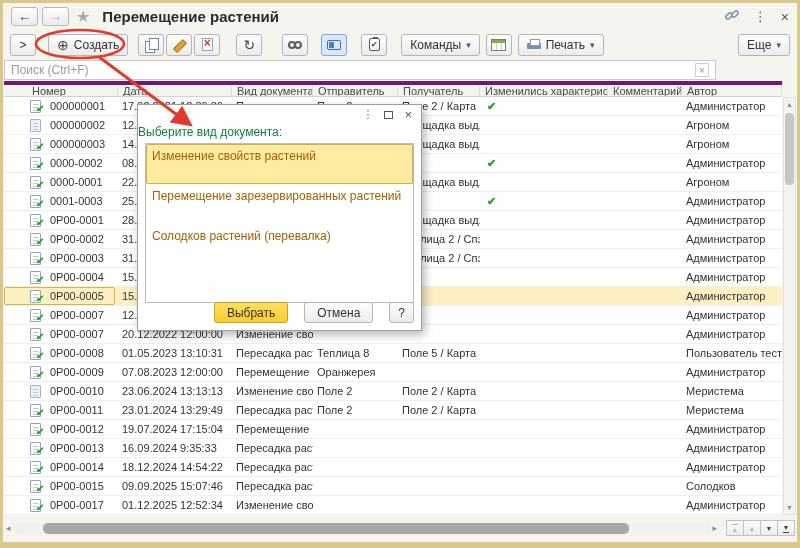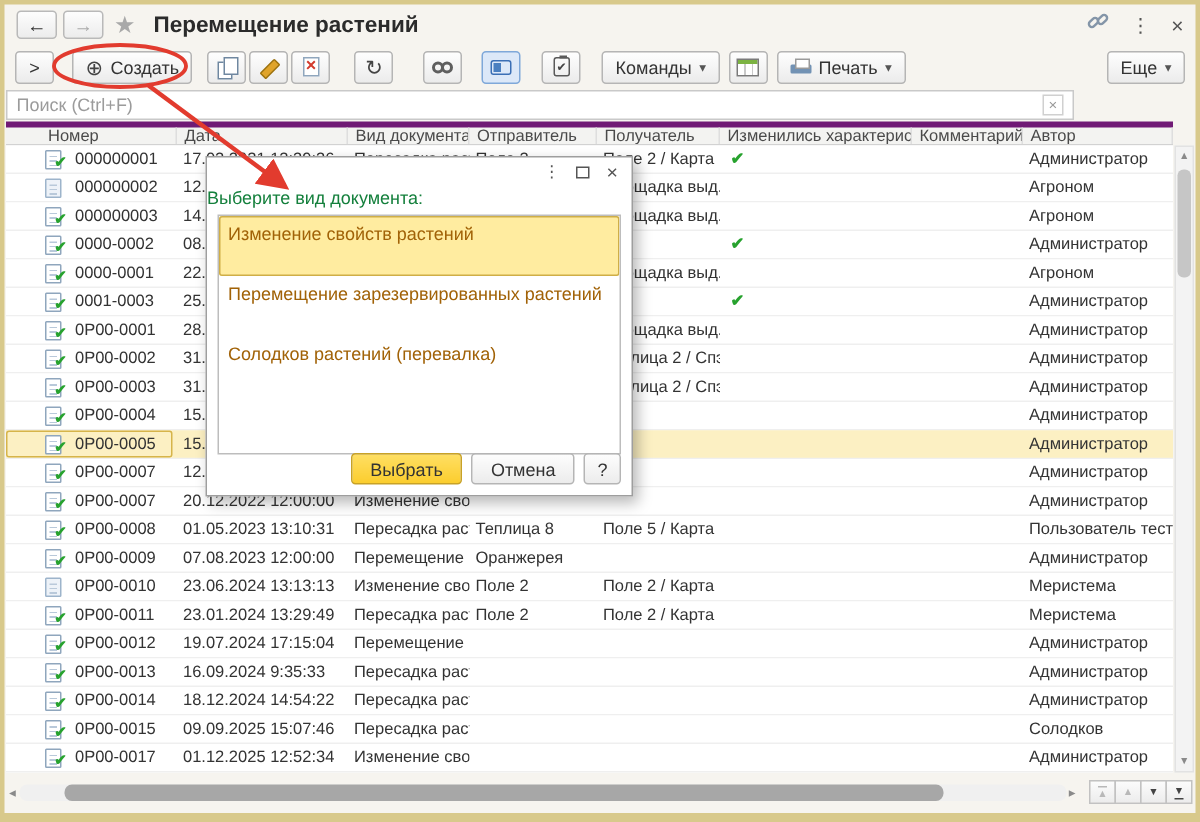--- a/index.html
+++ b/index.html
@@ -88,21 +88,21 @@
 
 .dialog{position:absolute;left:134px;top:101px;width:285px;height:227px;background:#fff;border:1px solid #9e9e9e;box-shadow:3px 4px 9px rgba(0,0,0,.28);z-index:50}
 .dlg-titlebar{height:19px;display:flex;justify-content:flex-end;align-items:center;gap:11px;padding:0 9px;color:#555}
 .dlg-dots{font-size:11px}
 .dlg-max{width:9px;height:8px;border:1px solid #555}
 .dlg-close{font-size:13px}
 .dlg-label{font-size:12px;color:#15803d;padding:1px 0 0 0}
 .dlg-list{position:absolute;left:7px;right:7px;top:38px;height:160px;border:1px solid #bdbdbd;background:#fff;font-size:12px;overflow:hidden}
 .opt{height:40px;line-height:25px;padding-left:6px;color:#a16207;white-space:nowrap}
 .opt.optsel{background:#ffeca0;box-shadow:inset 0 0 0 1px #cfae47;border-radius:2px}
-.dlg-btns{position:absolute;right:7px;bottom:7px;display:flex;gap:6px}
+.dlg-btns{position:absolute;right:7px;bottom:7px;display:flex;gap:16px}
 .dbtn{height:21px;border:1px solid #b5b5b5;border-radius:3px;background:linear-gradient(#fdfdfd,#ececec);font-size:12px;color:#333;display:flex;align-items:center;justify-content:center;padding:0 12px;white-space:nowrap}
 .dbtn.primary{background:linear-gradient(#ffdf63,#fbcd2e);border-color:#c8a227}
 .dbtn.help{padding:0 8px;min-width:24px}
 
 
 .annot{position:absolute;left:0;top:0;width:794px;height:539px;pointer-events:none;z-index:60}
 </style>
 </head>
 <body>
 

